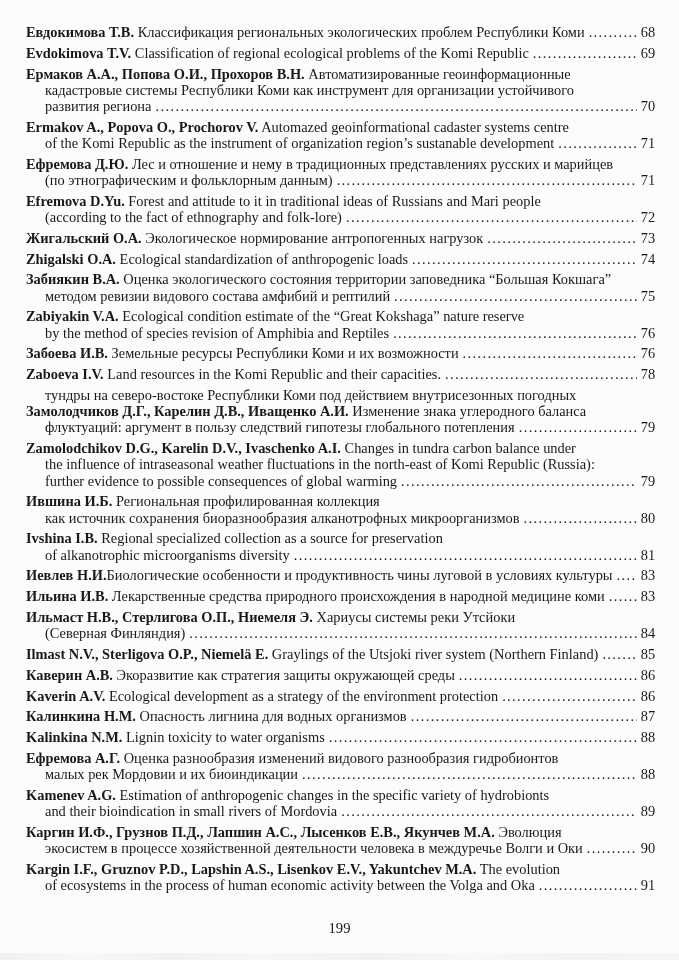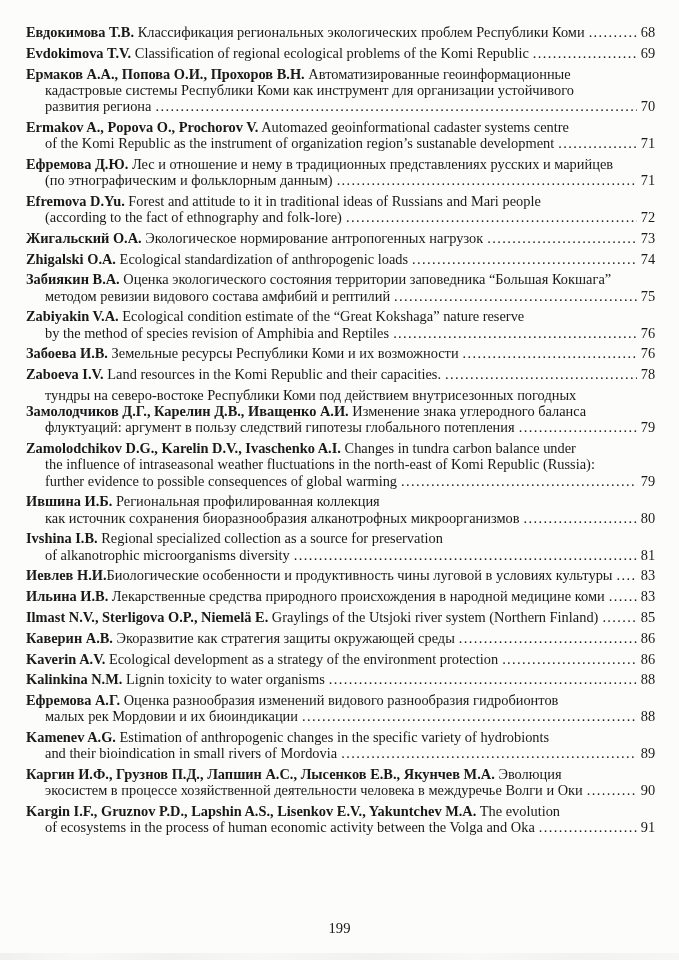--- a/index.html
+++ b/index.html
@@ -219,38 +219,53 @@
         </div>
       </div>
       <div class="entry">
         <div class="line last">
           <span class="t"><b class="author">Ильина И.В.</b> <span>Лекарственные средства природного происхождения в народной медицине коми</span></span>
           <span class="leader"></span>
           <span class="pg">83</span>
         </div>
       </div>
       <div class="entry">
+        <div class="line"><span class="t"><b class="author">Ильмаст Н.В., Стерлигова О.П., Ниемеля Э.</b> <span>Хариусы системы реки Утсйоки</span></span></div>
+        <div class="line cont last">
+          <span class="t"><span>(Северная Финляндия)</span></span>
+          <span class="leader"></span>
+          <span class="pg">84</span>
+        </div>
+      </div>
+      <div class="entry">
         <div class="line last">
           <span class="t"><b class="author">Ilmast N.V., Sterligova O.P., Niemelä E.</b> <span>Graylings of the Utsjoki river system (Northern Finland)</span></span>
           <span class="leader"></span>
           <span class="pg">85</span>
         </div>
       </div>
       <div class="entry">
         <div class="line last">
           <span class="t"><b class="author">Каверин А.В.</b> <span>Экоразвитие как стратегия защиты окружающей среды</span></span>
           <span class="leader"></span>
           <span class="pg">86</span>
         </div>
       </div>
       <div class="entry">
         <div class="line last">
           <span class="t"><b class="author">Kaverin A.V.</b> <span>Ecological development as a strategy of the environment protection</span></span>
           <span class="leader"></span>
           <span class="pg">86</span>
+        </div>
+      </div>
+      <div class="entry">
+        <div class="line last">
+          <span class="t"><b class="author">Калинкина Н.М.</b> <span>Опасность лигнина для водных организмов</span></span>
+          <span class="leader"></span>
+          <span class="pg">87</span>
         </div>
       </div>
       <div class="entry">
         <div class="line last">
           <span class="t"><b class="author">Kalinkina N.M.</b> <span>Lignin toxicity to water organisms</span></span>
           <span class="leader"></span>
           <span class="pg">88</span>
         </div>
       </div>
       <div class="entry">

